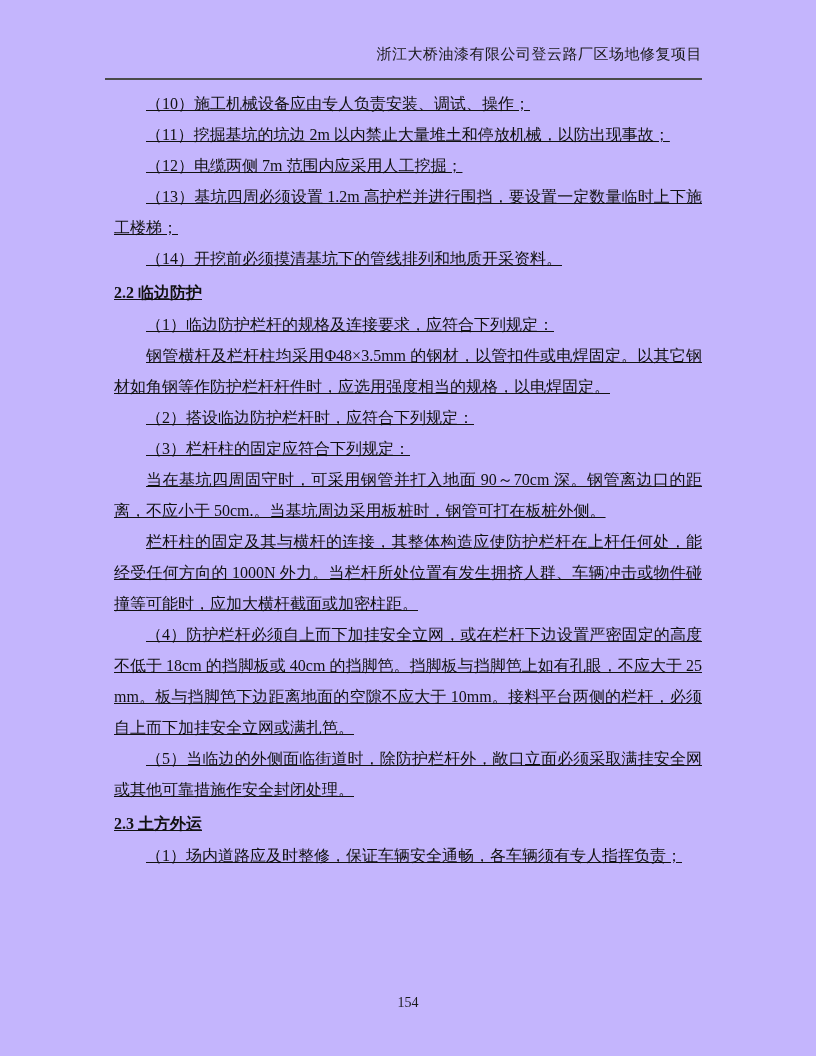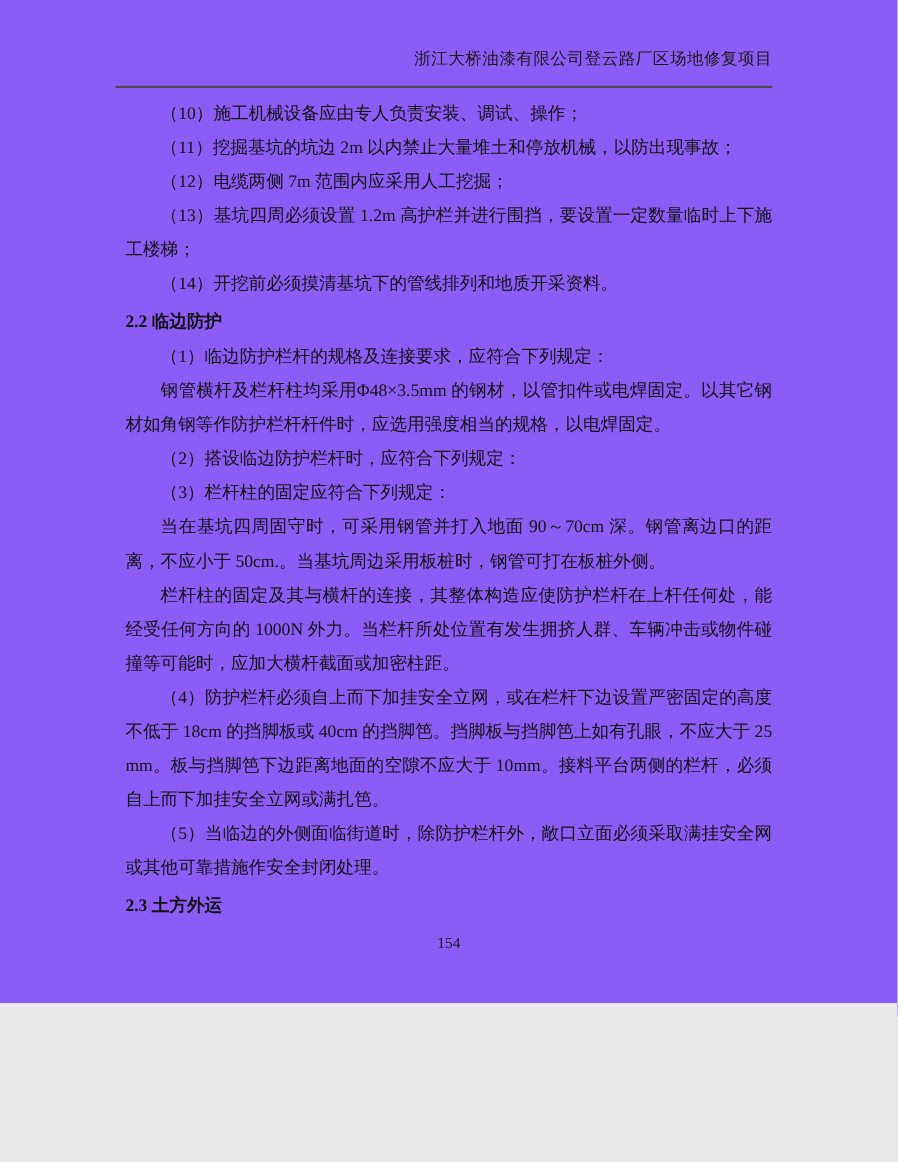--- a/index.html
+++ b/index.html
@@ -3,23 +3,23 @@
 <meta charset="utf-8">
 <style>
   html, body {
     margin: 0;
     padding: 0;
     background: #e8e8e8;
   }
   .page {
     position: relative;
     width: 816px;
-    height: 912px;
+    height: 1056px;
     margin: 0 auto;
-    background: #8b5cf6;
+    background: #c4b5fd;
     box-sizing: border-box;
     font-family: "Liberation Serif", "DejaVu Serif", serif;
     color: #111111;
     overflow: hidden;
   }
   .header {
     position: absolute;
     top: 0;
     left: 105px;
     right: 114px;
@@ -35,20 +35,21 @@
   .header-rule {
     margin-top: 14px;
     height: 0;
     border-bottom: 2px solid #4a4a4a;
   }
   .doc-body {
     position: absolute;
     top: 88px;
     left: 114px;
     right: 114px;
+    text-decoration: underline;
   }
   .para {
     margin: 0;
     font-size: 16px;
     line-height: 31px;
     text-align: justify;
     text-indent: 2em;
     word-break: break-all;
   }
   .para.heading {
@@ -91,19 +92,20 @@
     <p class="para heading">2.2 临边防护</p>
     <p class="para">（1）临边防护栏杆的规格及连接要求，应符合下列规定：</p>
     <p class="para">钢管横杆及栏杆柱均采用Φ48×3.5mm 的钢材，以管扣件或电焊固定。以其它钢材如角钢等作防护栏杆杆件时，应选用强度相当的规格，以电焊固定。</p>
     <p class="para">（2）搭设临边防护栏杆时，应符合下列规定：</p>
     <p class="para">（3）栏杆柱的固定应符合下列规定：</p>
     <p class="para">当在基坑四周固守时，可采用钢管并打入地面 90～70cm 深。钢管离边口的距离，不应小于 50cm.。当基坑周边采用板桩时，钢管可打在板桩外侧。</p>
     <p class="para">栏杆柱的固定及其与横杆的连接，其整体构造应使防护栏杆在上杆任何处，能经受任何方向的 1000N 外力。当栏杆所处位置有发生拥挤人群、车辆冲击或物件碰撞等可能时，应加大横杆截面或加密柱距。</p>
     <p class="para">（4）防护栏杆必须自上而下加挂安全立网，或在栏杆下边设置严密固定的高度不低于 18cm 的挡脚板或 40cm 的挡脚笆。挡脚板与挡脚笆上如有孔眼，不应大于 25mm。板与挡脚笆下边距离地面的空隙不应大于 10mm。接料平台两侧的栏杆，必须自上而下加挂安全立网或满扎笆。</p>
     <p class="para">（5）当临边的外侧面临街道时，除防护栏杆外，敞口立面必须采取满挂安全网或其他可靠措施作安全封闭处理。</p>
     <p class="para heading">2.3 土方外运</p>
+    <p class="para">（1）场内道路应及时整修，保证车辆安全通畅，各车辆须有专人指挥负责；</p>
   </div>
 
   <div class="footer">
     <span class="page-number">154</span>
   </div>
 
 </div>
 
 </body></html>

